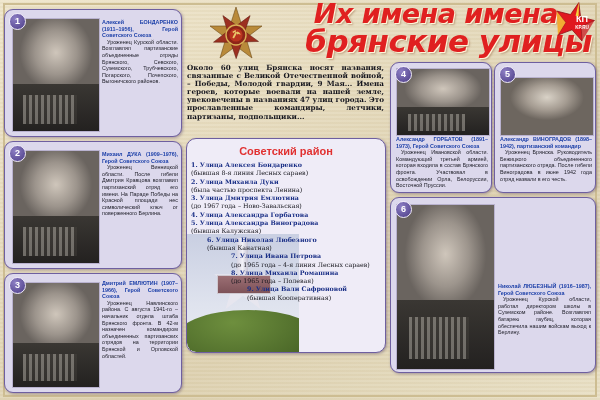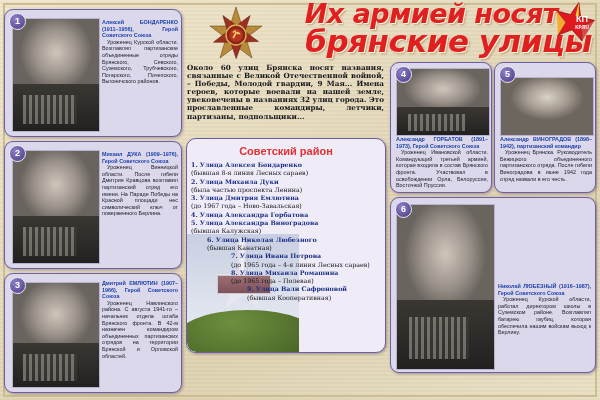--- a/index.html
+++ b/index.html
@@ -183,37 +183,37 @@
         </g>
         <circle r="10" fill="#8d2418" stroke="#d8b157" stroke-width="1.4"></circle>
         <circle r="6.6" fill="#b9341f"></circle>
         <path d="M -3.6 2.6 L -0.4 -3.4 L 1.2 -2.4 L -2.0 3.4 Z" fill="#e9c86a"></path>
         <path d="M 1.0 -3.6 q 3.4 0.6 3.6 3.4 q -2.6 -1.6 -3.6 -0.2 z" fill="#e9c86a"></path>
         <rect x="-1.4" y="-4.6" width="3.6" height="1.5" fill="#e9c86a" transform="rotate(-32)"></rect>
       </g>
     </svg>
 
     <div class="title">
-      <span class="l1">Их армией носят</span>
+      <span class="l1">Их имена имена</span>
       <span class="l2">брянские улицы</span>
     </div>
 
     <svg class="kp-logo" viewBox="0 0 48 44">
       <g transform="translate(24,21) rotate(14)">
         <polygon points="0,-20 5.2,-6.4 19.5,-6.4 8,2.6 12.4,16.6 0,8 -12.4,16.6 -8,2.6 -19.5,-6.4 -5.2,-6.4" fill="#e0181f" stroke="#8e0d12" stroke-width="0.7"></polygon>
         <polygon points="0,-20 3.2,-6.4 0,-6.4" fill="#f6d33c"></polygon>
         <polygon points="-19.5,-6.4 -8,2.6 -12.4,16.6" fill="#f6a21c" opacity=".85"></polygon>
         <polygon points="19.5,-6.4 8,2.6 12.4,16.6" fill="#c8111a" opacity=".7"></polygon>
       </g>
       <text x="32" y="21" text-anchor="middle" font-family="Liberation Sans, sans-serif" font-size="9" font-weight="bold" fill="#ffffff">КП</text>
       <text x="32" y="28" text-anchor="middle" font-family="Liberation Sans, sans-serif" font-size="4.6" font-weight="bold" fill="#ffffff">KP.RU</text>
     </svg>
   </div>
 
-  <div class="intro">Около 60 улиц Брянска носят названия, связанные с Великой Отечественной войной, – Победы, Молодой гвардии, 9 Мая... Имена героев, которые воевали на нашей земле, увековечены в названиях 32 улиц города. Это прославленные командиры, летчики, партизаны, подпольщики...</div>
+  <div class="intro">Около 60 улиц Брянска носят названия, связанные с Великой Отечественной войной, – Победы, Молодой гвардии, 9 Мая... Имена героев, которые воевали на нашей земле, увековечены в названиях 47 улиц города. Это прославленные командиры, летчики, партизаны, подпольщики...</div>
 
   <div class="card" id="district-card">
 
     <div class="monument">
       <div class="mon-sky"></div>
       <div class="mon-star"></div>
       <div class="mon-spire"></div>
       <div class="mon-plaque"></div>
       <div class="mon-hill"></div>
     </div>

